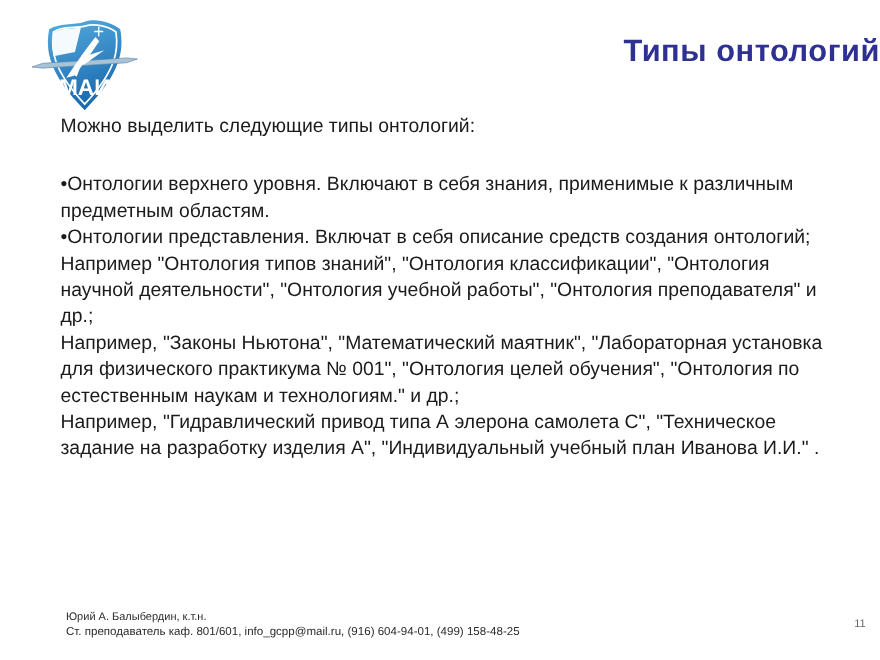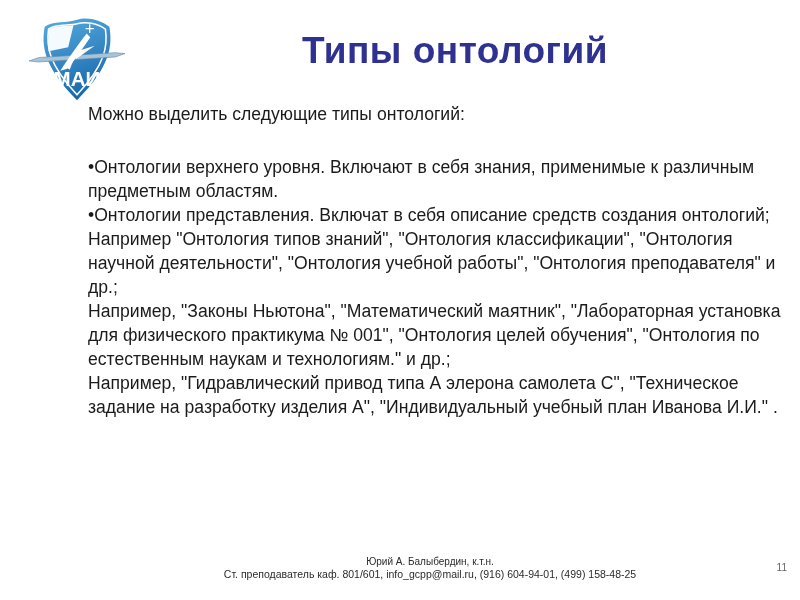--- a/index.html
+++ b/index.html
@@ -21,44 +21,42 @@
     top: 12px;
     width: 98px;
     height: 94px;
   }
   .logo svg { display: block; width: 100%; height: 100%; }
   .slide-title {
     position: absolute;
     left: 110px;
     right: 0;
     top: 30px;
-    text-align: center;
-    font-size: 37px;
+    text-align: right;
+    font-size: 28px;
     font-weight: bold;
     color: #2E3192;
     letter-spacing: 0.5px;
   }
   .body-text {
     position: absolute;
     left: 55px;
     top: 102px;
     width: 706px;
     font-size: 17.6px;
     line-height: 24px;
     color: #1b1b1b;
-    margin-left: 33px;
   }
   .para { min-height: 24px; }
   .para:empty { height: 29px; }
   .footer {
     position: absolute;
     left: 60px;
     right: 0;
     top: 555px;
-    text-align: center;
     color: #2b2b2b;
   }
   .footer .author { font-size: 10px; line-height: 13px; }
   .footer .contact { font-size: 10.5px; line-height: 13px; }
   .page-number {
     position: absolute;
     top: 562px;
     right: 13px;
     font-size: 10px;
     color: #666666;

